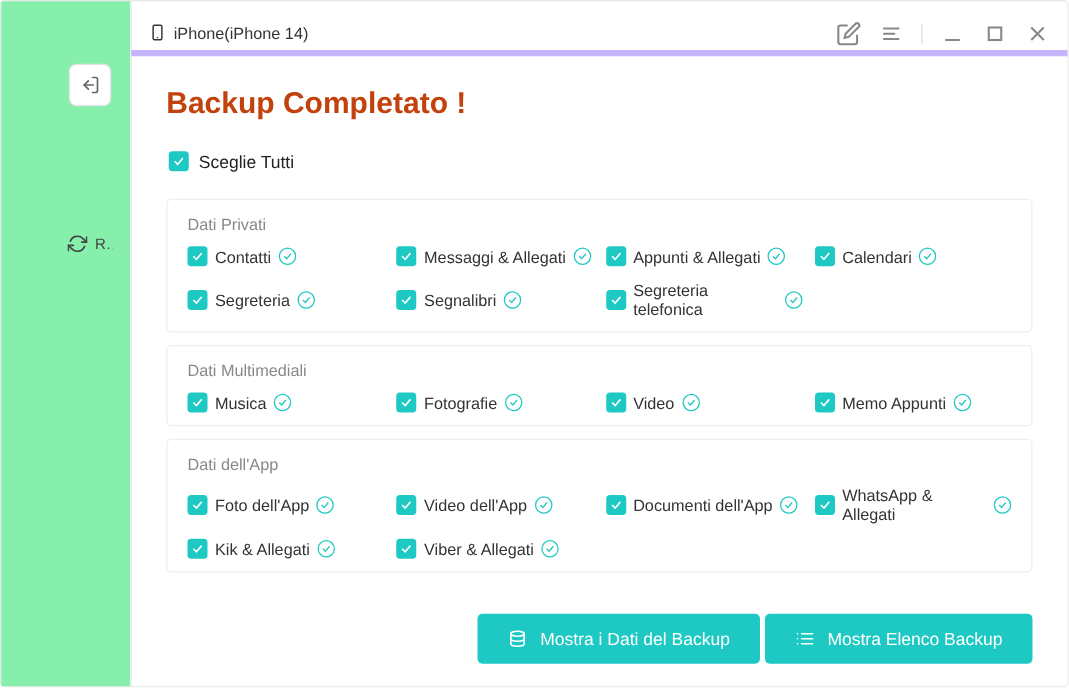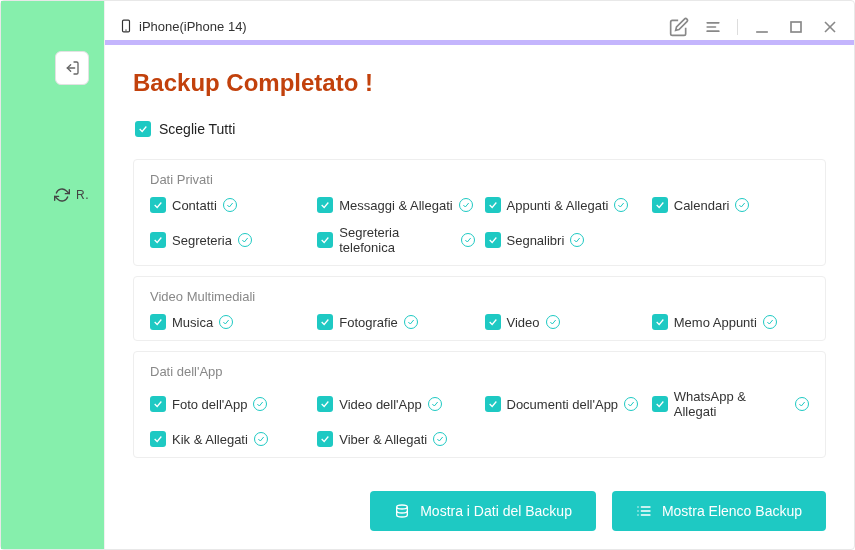--- a/index.html
+++ b/index.html
@@ -22,21 +22,21 @@
 h1.page-title { font-size: 24px; font-weight: 600; color: #c2410c; margin-bottom: 24px; }
 .select-all { display: flex; align-items: center; gap: 8px; font-size: 14px; color: #222; margin-bottom: 22px; padding-left: 2px; }
 .panel { border: 1px solid #eee; border-radius: 4px; margin-bottom: 10px; padding: 12px 16px 10px 16px; }
 .panel-title { font-size: 13px; color: #888; margin-bottom: 10px; }
 .grid { display: grid; grid-template-columns: repeat(4, 1fr); gap: 12px 10px; }
 .item { display: flex; align-items: center; gap: 6px; font-size: 13px; color: #333; }
 .cb { width: 16px; height: 16px; border-radius: 3px; background: #1ec9c3; display: flex; align-items: center; justify-content: center; flex-shrink: 0; cursor: pointer; }
 .cb svg { width: 10px; height: 10px; stroke: #fff; stroke-width: 3; fill: none; }
 .status-tick { width: 14px; height: 14px; border: 1.5px solid #1ec9c3; border-radius: 50%; display: flex; align-items: center; justify-content: center; flex-shrink: 0; }
 .status-tick svg { width: 8px; height: 8px; stroke: #1ec9c3; stroke-width: 3; fill: none; }
-.footer { display: flex; gap: 16px; justify-content: flex-end; margin-top: auto; padding-top: 18px; align-items: flex-end; }
+.footer { display: flex; gap: 4px; justify-content: flex-end; margin-top: auto; padding-top: 18px; align-items: flex-end; }
 .btn { background: #1ec9c3; color: #fff; border: none; border-radius: 4px; padding: 12px 24px; font-size: 14px; cursor: pointer; display: flex; align-items: center; gap: 10px; }
 .btn svg { width: 16px; height: 16px; }
 </style>
 </head>
 <body>
 
 <div class="app">
   <aside class="sidebar">
     <div class="back-btn">
       <svg width="16" height="16" viewBox="0 0 24 24" fill="none" stroke="#666" stroke-width="2" stroke-linecap="round">
@@ -182,44 +182,44 @@
                     <polyline points="4 12 10 18 20 6"></polyline>
                   </svg>
                 </span>
               </div>
               <div class="item">
                 <span class="cb">
                   <svg viewBox="0 0 24 24">
                     <polyline points="4 12 10 18 20 6"></polyline>
                   </svg>
                 </span>
+                <span>Segnalibri</span>
+                <span class="status-tick">
+                  <svg viewBox="0 0 24 24">
+                    <polyline points="4 12 10 18 20 6"></polyline>
+                  </svg>
+                </span>
+              </div>
+              <div class="item">
+                <span class="cb">
+                  <svg viewBox="0 0 24 24">
+                    <polyline points="4 12 10 18 20 6"></polyline>
+                  </svg>
+                </span>
                 <span>Segreteria telefonica</span>
-                <span class="status-tick">
-                  <svg viewBox="0 0 24 24">
-                    <polyline points="4 12 10 18 20 6"></polyline>
-                  </svg>
-                </span>
-              </div>
-              <div class="item">
-                <span class="cb">
-                  <svg viewBox="0 0 24 24">
-                    <polyline points="4 12 10 18 20 6"></polyline>
-                  </svg>
-                </span>
-                <span>Segnalibri</span>
                 <span class="status-tick">
                   <svg viewBox="0 0 24 24">
                     <polyline points="4 12 10 18 20 6"></polyline>
                   </svg>
                 </span>
               </div>
             </div>
           </div>
           <div class="panel">
-            <div class="panel-title">Video Multimediali</div>
+            <div class="panel-title">Dati Multimediali</div>
             <div class="grid">
               <div class="item">
                 <span class="cb">
                   <svg viewBox="0 0 24 24">
                     <polyline points="4 12 10 18 20 6"></polyline>
                   </svg>
                 </span>
                 <span>Musica</span>
                 <span class="status-tick">
                   <svg viewBox="0 0 24 24">

